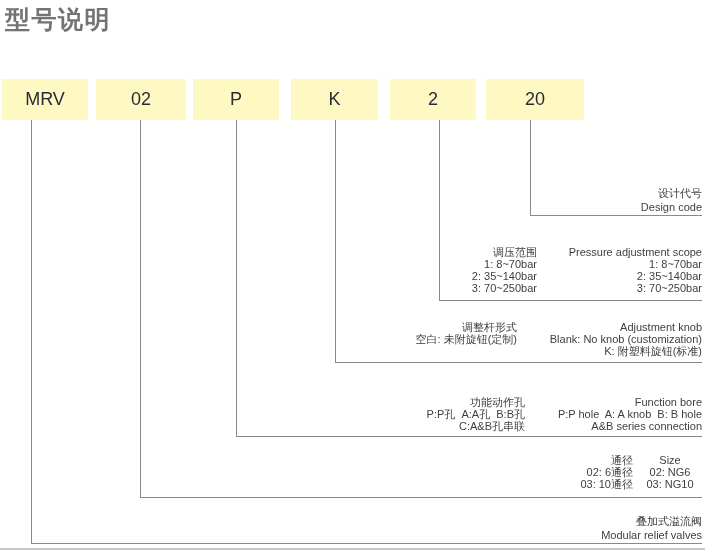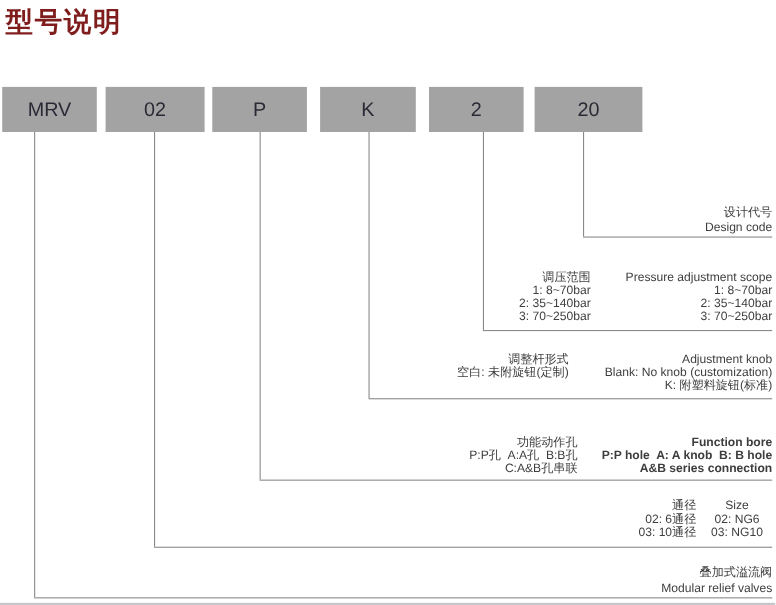--- a/index.html
+++ b/index.html
@@ -3,46 +3,46 @@
 <meta charset="utf-8">
 <style>
   html,body{margin:0;padding:0;}
   body{
     width:705px;height:550px;position:relative;background:#ffffff;
     font-family:"Liberation Sans","DejaVu Sans",sans-serif;
     overflow:hidden;
   }
   .title{
     position:absolute;left:5px;top:3px;
-    font-size:25px;font-weight:700;color:#7f1d1d;letter-spacing:1.5px;
+    font-size:25px;font-weight:700;color:#737373;letter-spacing:1.5px;
   }
   .seg-box{
     position:absolute;top:79px;height:41px;
-    background:#a3a3a3;color:#2a2a36;
+    background:#fef9c3;color:#2a2a36;
     font-size:18px;line-height:41px;text-align:center;
   }
   .vline{position:absolute;width:1px;background:#8a8a8a;}
   .hline{position:absolute;height:1px;background:#8a8a8a;}
   .bottom-border{position:absolute;left:0;top:548px;width:705px;height:2px;background:#c6c6cc;}
   .block{
     position:absolute;right:3px;color:#3e3e3e;
     font-size:11px;line-height:12px;text-align:right;
   }
   .row{display:flex;justify-content:flex-end;}
   .cn{text-align:right;white-space:pre;}
   .en{text-align:right;white-space:pre;margin-left:5px;}
   .b-design{top:186px;line-height:14px;margin-left:44px;}
   .b-pressure{top:246px;}
   .b-adjust{top:321px;}
   .b-func{top:396px;}
   .b-size{top:454px;}
   .b-product{top:514px;line-height:14px;}
   .en-w160{width:160px;}
   .en-w180{width:180px;}
-  .en-w172{width:172px;font-weight:bold;}
+  .en-w172{width:172px;}
   .en-w64{width:64px;text-align:center;}
 </style>
 </head>
 <body>
 
 <div class="title">型号说明</div>
 
 <div class="seg-box" style="left:2px;width:86px;">MRV</div>
 <div class="seg-box" style="left:96px;width:90px;">02</div>
 <div class="seg-box" style="left:193px;width:86px;">P</div>

